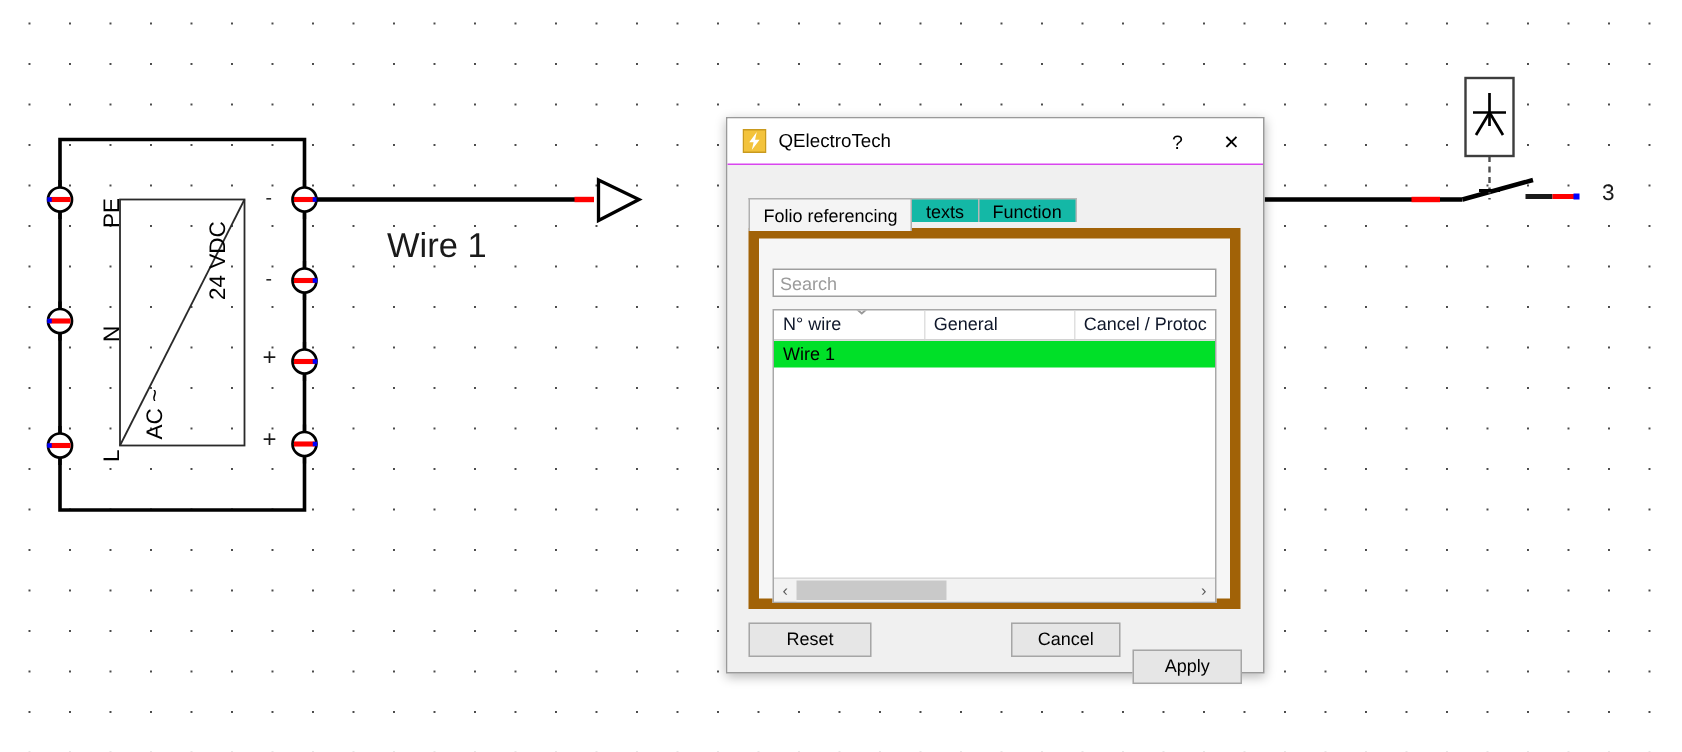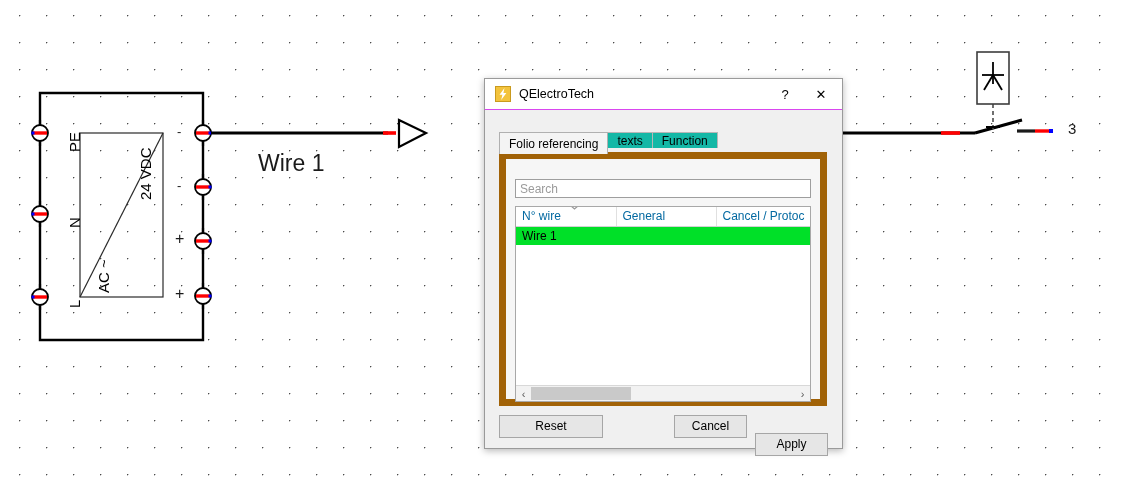--- a/index.html
+++ b/index.html
@@ -180,21 +180,21 @@
     overflow: hidden;
   }
   table.reftable {
     border-collapse: collapse;
     width: 340px;
     table-layout: fixed;
   }
   table.reftable th {
     font-weight: normal;
     font-size: 12px;
-    color: #0369a1;
+    color: #0f172a;
     text-align: left;
     padding: 2px 0 3px 6px;
     height: 18px;
     background: #ffffff;
     border-bottom: 1px solid #d2d2d2;
     border-right: 1px solid #e0e0e0;
     box-sizing: border-box;
     overflow: hidden;
     white-space: nowrap;
     position: relative;
@@ -261,21 +261,21 @@
     font-family: "Liberation Sans", sans-serif;
     font-size: 12px;
     color: #000;
     background: #e6e6e6;
     border: 1px solid #a6a6a6;
     box-sizing: border-box;
     text-align: center;
     line-height: 21px;
     cursor: default;
   }
-  #btn-reset  { left: 14px;  top: 305px; width: 104px; }
+  #btn-reset  { left: 14px;  top: 305px; width: 82px; }
   #btn-cancel { left: 189px; top: 305px; width: 73px; }
   #btn-apply  { left: 270px; top: 323px; width: 73px; }
 </style>
 </head>
 <body>
 
 <div id="canvas">
 
   <svg class="schem-svg" viewBox="0 0 1121 501" xmlns="http://www.w3.org/2000/svg">
 

